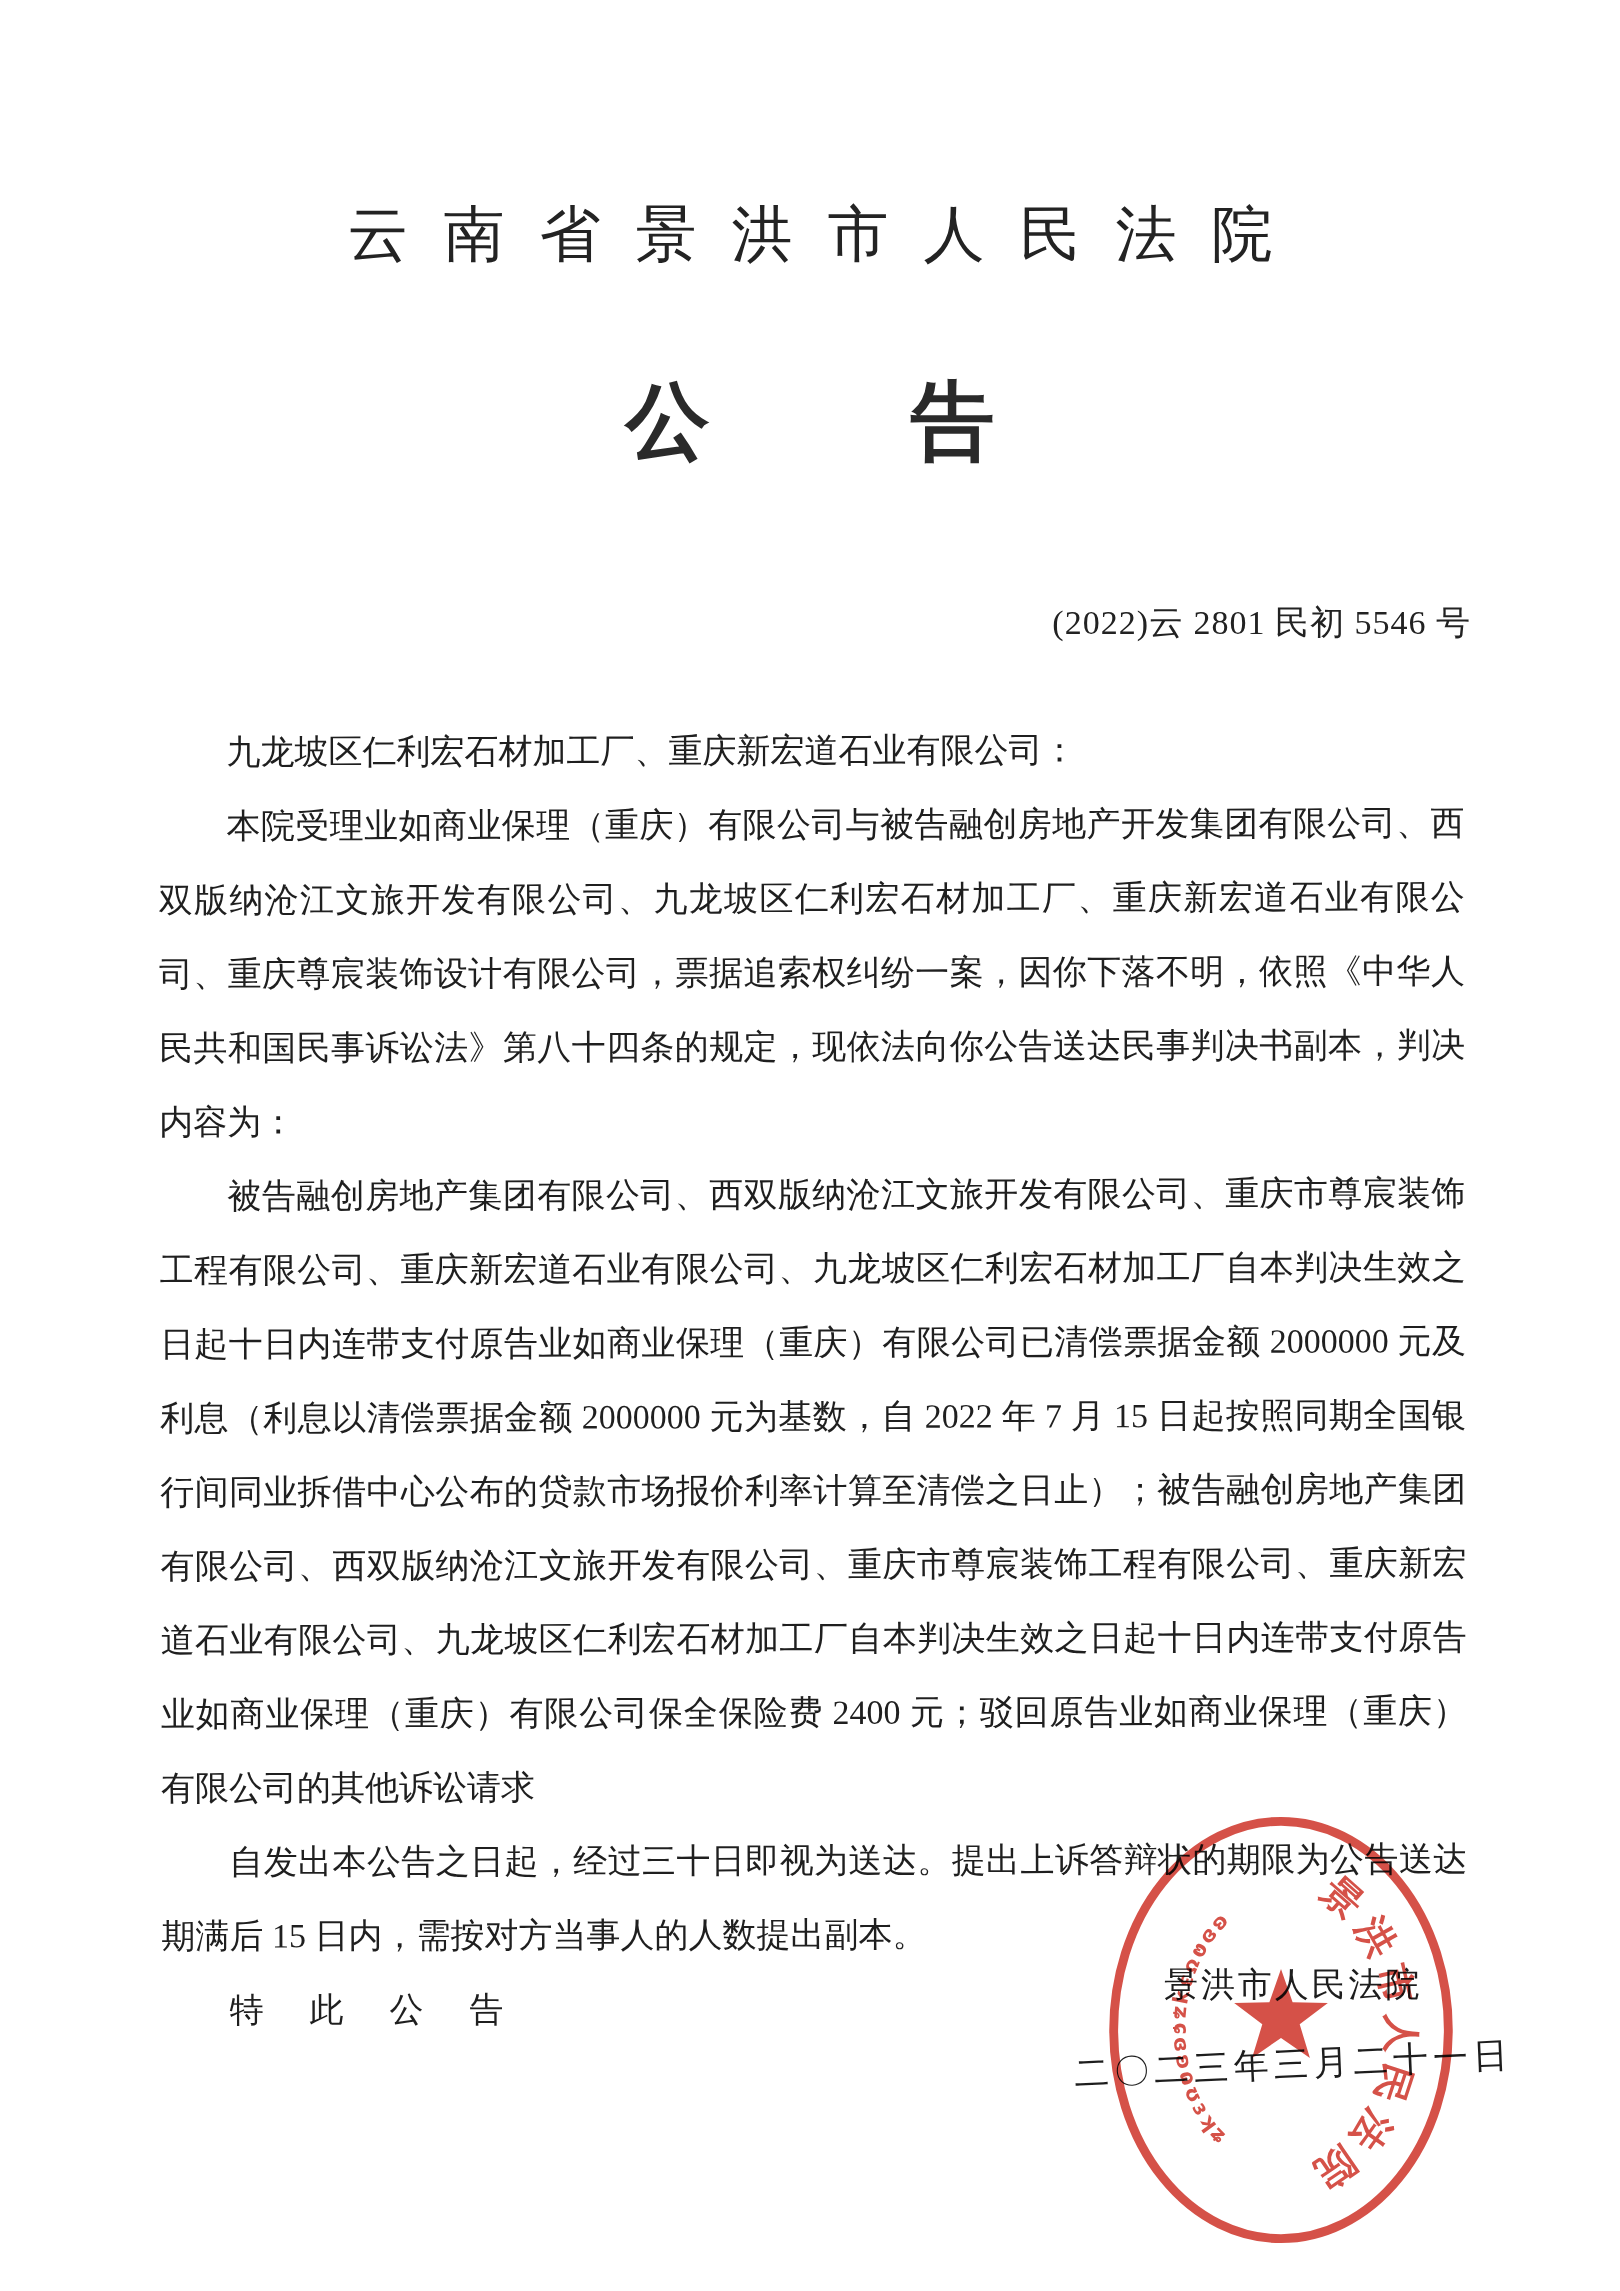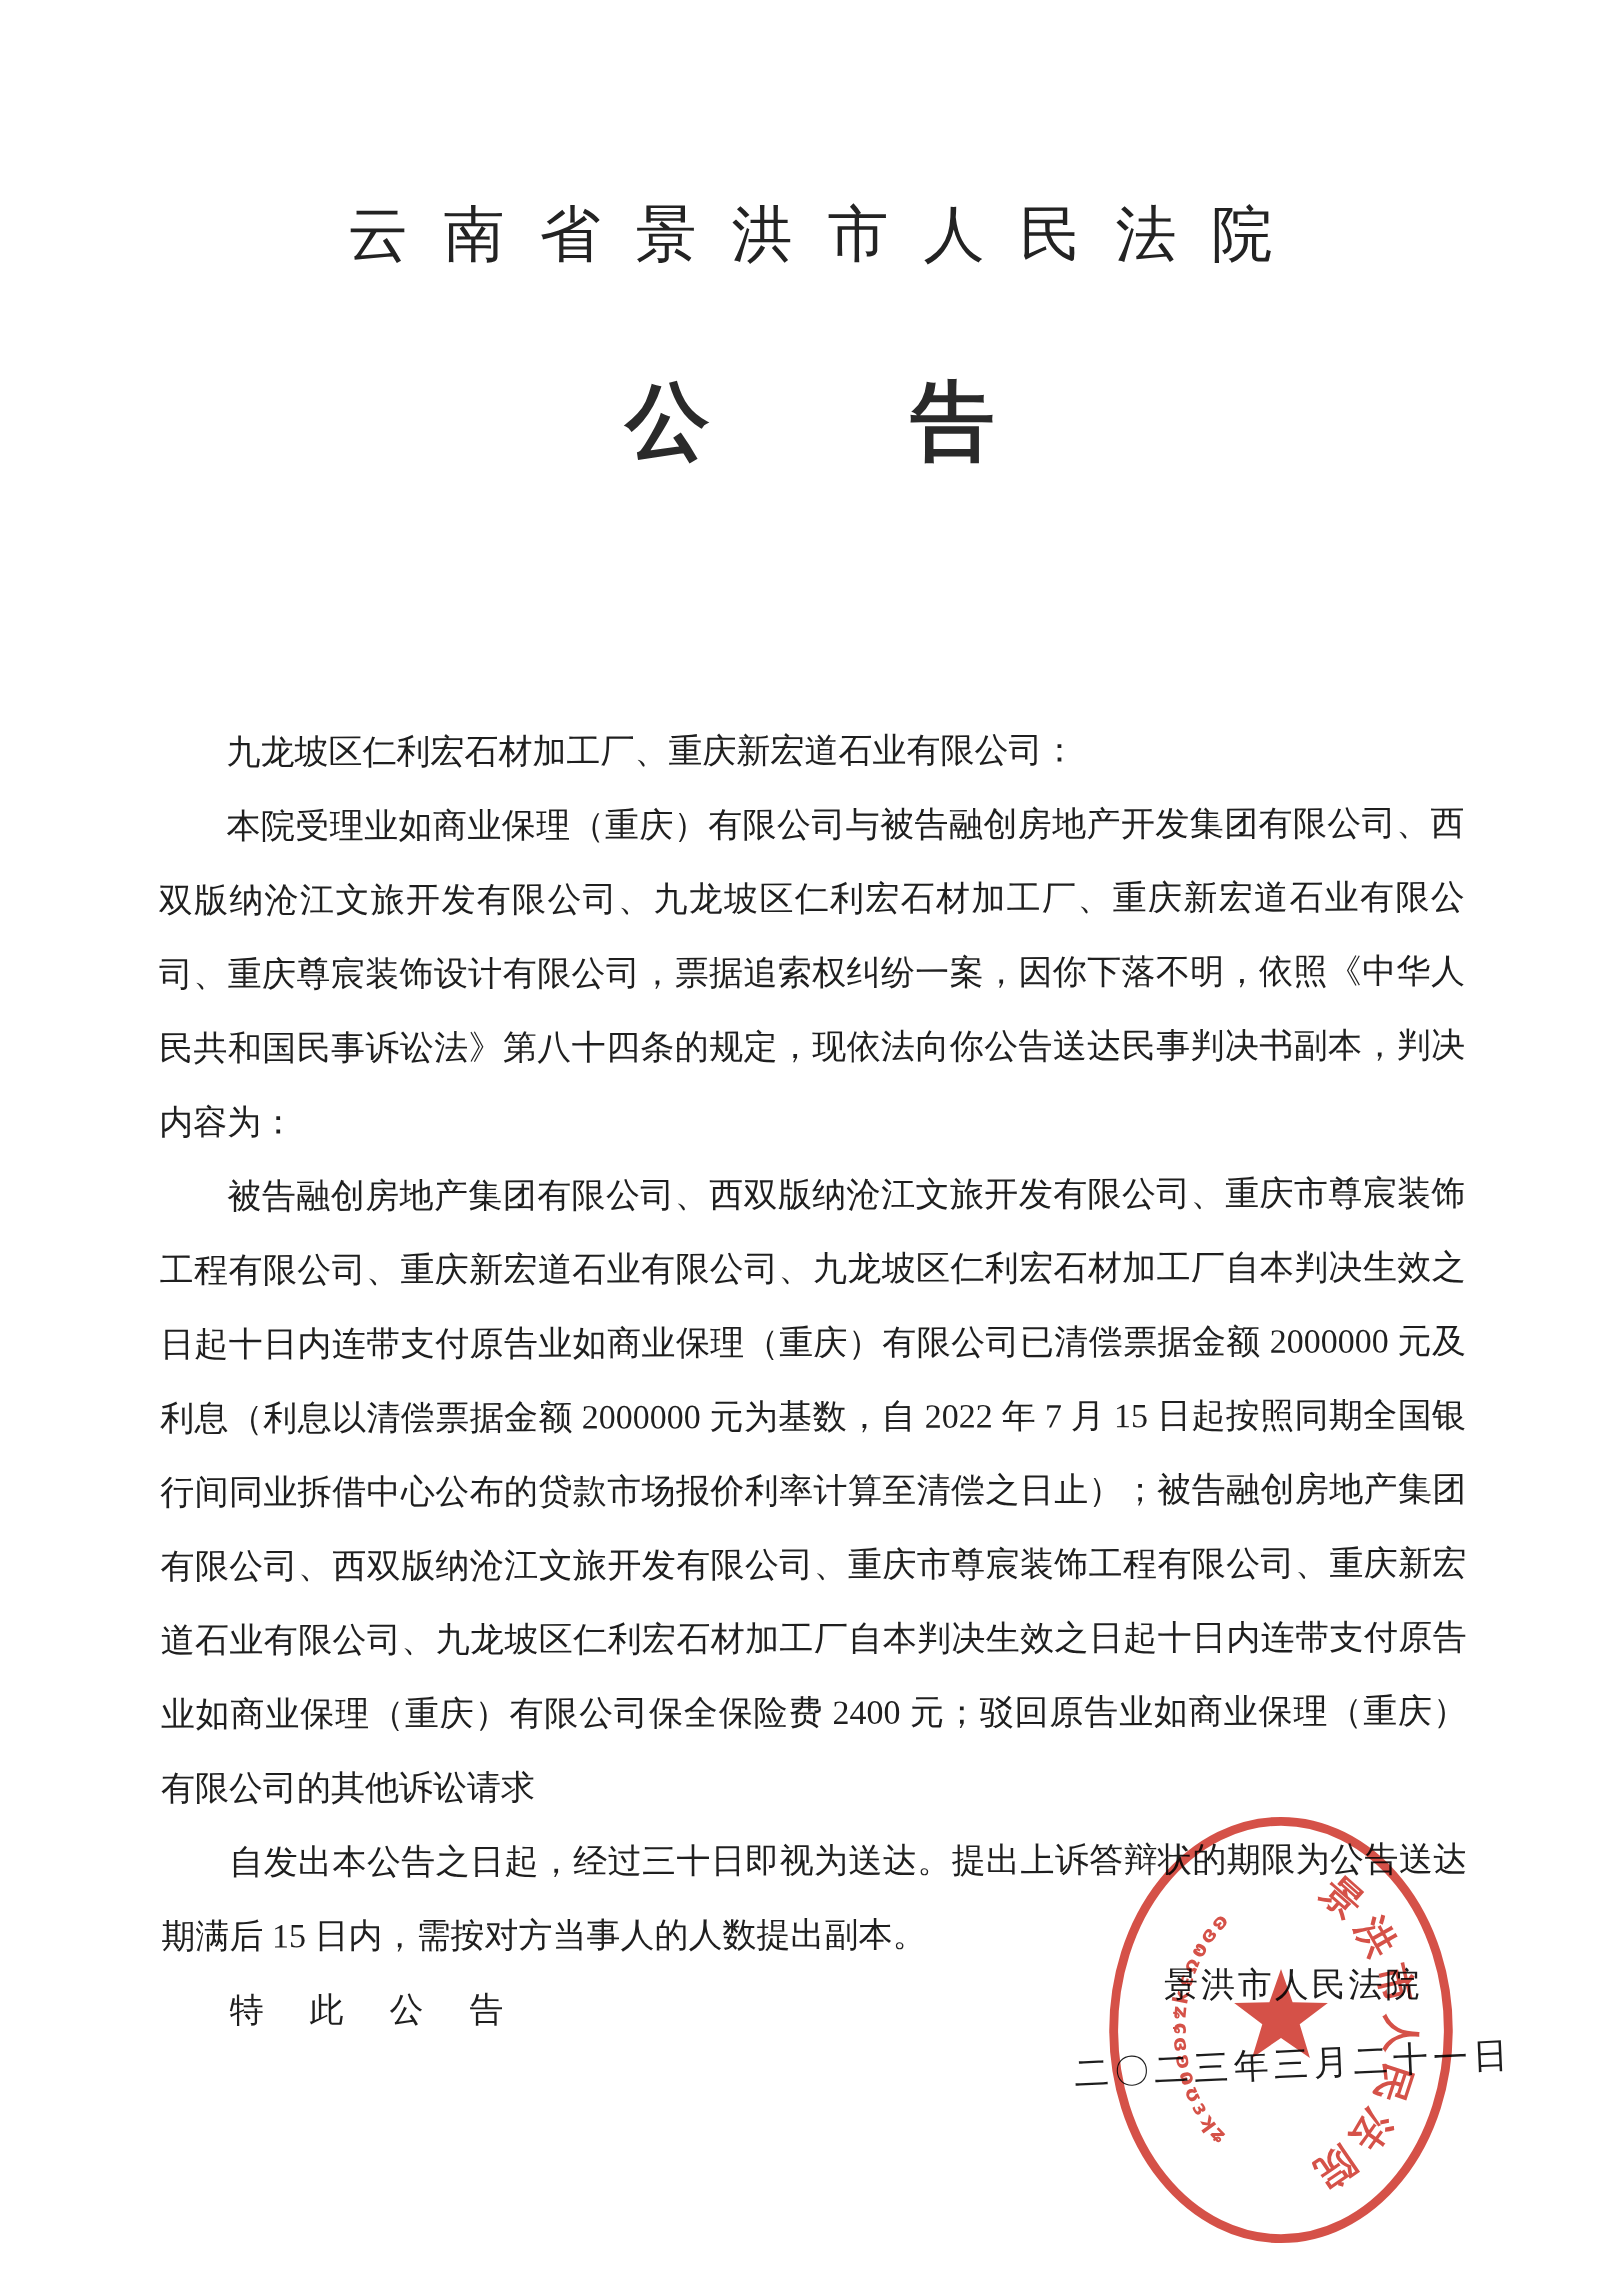--- a/index.html
+++ b/index.html
@@ -66,20 +66,21 @@
 
 <div class="page">
 
   <h1 class="court-header">云南省景洪市人民法院</h1>
 
   <div class="doc-title">
     <span>公</span>
     <span>告</span>
   </div>
 
+  <div class="case-number">(2022)云 2801 民初 5546 号</div>
 
   <div class="body">
     <p class="addressee">九龙坡区仁利宏石材加工厂、重庆新宏道石业有限公司：</p>
     <p>本院受理业如商业保理（重庆）有限公司与被告融创房地产开发集团有限公司、西双版纳沧江文旅开发有限公司、九龙坡区仁利宏石材加工厂、重庆新宏道石业有限公司、重庆尊宸装饰设计有限公司，票据追索权纠纷一案，因你下落不明，依照《中华人民共和国民事诉讼法》第八十四条的规定，现依法向你公告送达民事判决书副本，判决内容为：</p>
     <p>被告融创房地产集团有限公司、西双版纳沧江文旅开发有限公司、重庆市尊宸装饰工程有限公司、重庆新宏道石业有限公司、九龙坡区仁利宏石材加工厂自本判决生效之日起十日内连带支付原告业如商业保理（重庆）有限公司已清偿票据金额 2000000 元及利息（利息以清偿票据金额 2000000 元为基数，自 2022 年 7 月 15 日起按照同期全国银行间同业拆借中心公布的贷款市场报价利率计算至清偿之日止）；被告融创房地产集团有限公司、西双版纳沧江文旅开发有限公司、重庆市尊宸装饰工程有限公司、重庆新宏道石业有限公司、九龙坡区仁利宏石材加工厂自本判决生效之日起十日内连带支付原告业如商业保理（重庆）有限公司保全保险费 2400 元；驳回原告业如商业保理（重庆）有限公司的其他诉讼请求</p>
     <p>自发出本公告之日起，经过三十日即视为送达。提出上诉答辩状的期限为公告送达期满后 15 日内，需按对方当事人的人数提出副本。</p>
     <p class="closing">特 此 公 告</p>
   </div>
 
   <div class="sig-court">景洪市人民法院</div>

